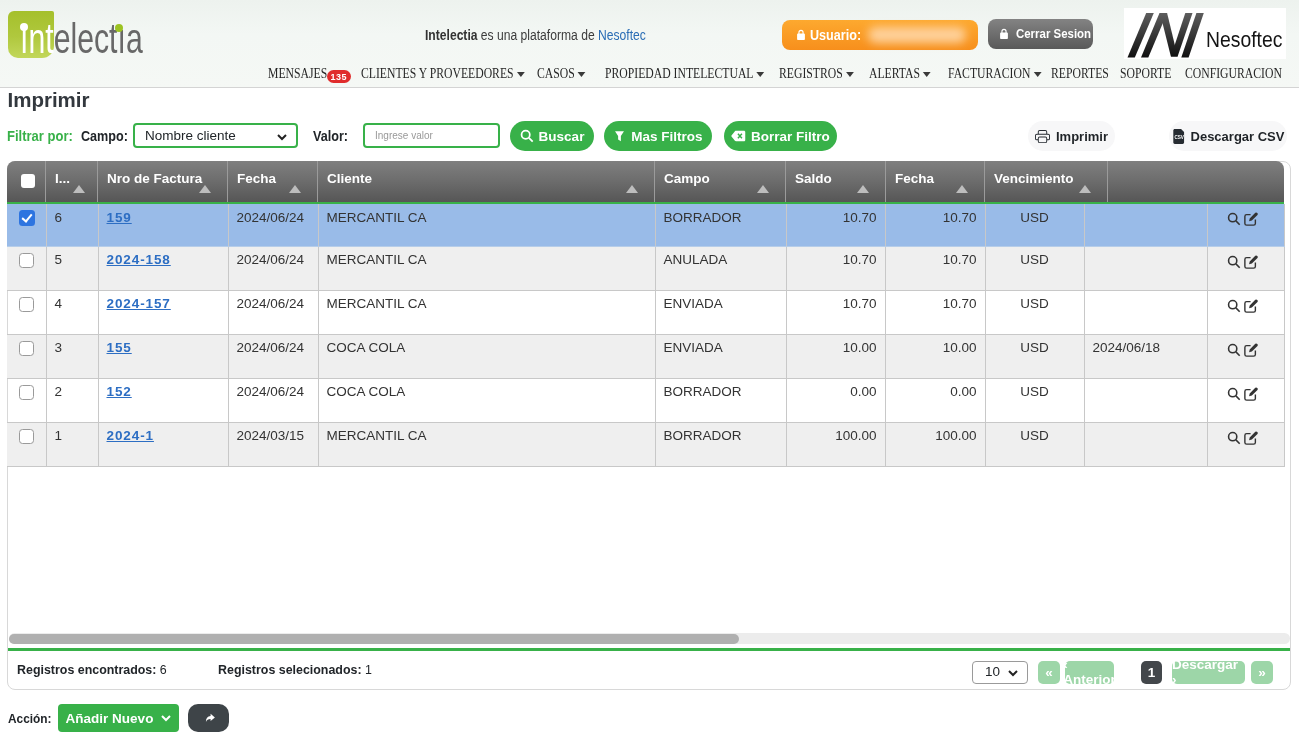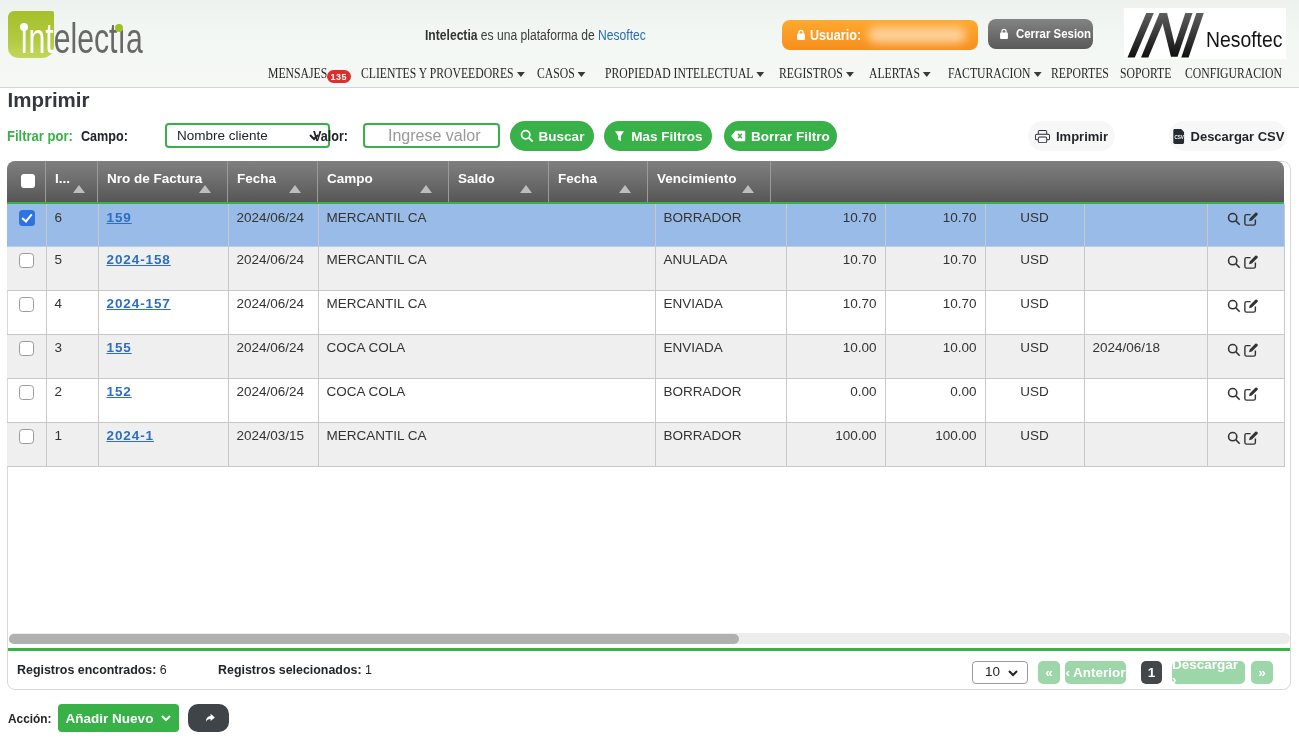--- a/index.html
+++ b/index.html
@@ -45,23 +45,23 @@
 #badge { position:absolute; left:327px; top:8px; background:#e02c2c; color:#fff; font-family:"Liberation Sans",sans-serif;
   font-size:9px; font-weight:bold; padding:1.5px 3.5px; border-radius:7px; letter-spacing:0.5px; }
 
 
 #h1 { position:absolute; left:7.5px; top:88px; font-size:20.5px; font-weight:bold; color:#33383e; }
 .flabel { position:absolute; top:128px; font-size:14px; font-weight:bold; color:#212529; transform:scaleX(0.9); transform-origin:0 0; }
 #lbl-filtrar { left:7px; color:#38b149; transform:scaleX(0.93); transform-origin:0 0; }
 #lbl-campo { left:81px; }
 #lbl-valor { left:313px; }
 #sel-campo { position:absolute; left:133px; top:123px; width:165px; height:25px; border:2px solid #38b149; border-radius:4px;
-  background:#fff; font-size:13.5px; color:#212529; padding-left:10px; line-height:21px;margin-left:32px; }
+  background:#fff; font-size:13.5px; color:#212529; padding-left:10px; line-height:21px; }
 #inp-valor { position:absolute; left:363px; top:123px; width:137px; height:25px; border:2px solid #38b149; border-radius:4px;
-  background:#fff; font-size:16px; color:#999; padding-left:23px; line-height:21px; }
+  background:#fff; font-size:10px; color:#999; padding-left:10px; line-height:21px; }
 .chev { position:absolute; right:9px; top:9px; }
 .gbtn { position:absolute; top:121px; height:30px; border-radius:15px; background:#38b149; color:#fff; font-weight:bold;
   font-size:13.5px; display:flex; align-items:center; justify-content:center; gap:5px; }
 #btn-buscar { left:510px; width:84px; }
 #btn-masf { left:604px; width:108px; }
 #btn-borrarf { left:724px; width:113px; }
 .lbtn { position:absolute; top:121px; height:30px; border-radius:15px; background:#f7f7f8; color:#1f2327; font-weight:bold;
   font-size:13px; display:flex; align-items:center; justify-content:center; gap:6px; white-space:nowrap; }
 #btn-imprimir { left:1028px; width:87px; }
 #btn-csv { left:1169px; width:118px; }
@@ -94,21 +94,21 @@
 #sbar { position:absolute; left:1px; top:471px; width:1281px; height:11px; background:#ececec; border-radius:6px; }
 #sthumb { position:absolute; left:0px; top:0.5px; width:730px; height:10px; background:#b0b0b0; border-radius:5px; }
 #footsep { position:absolute; left:0px; top:486px; width:1282px; height:3px; background:#38b149; }
 #tfoot { position:absolute; left:0; top:489px; width:1282px; height:38px; font-size:13.5px; color:#212529; }
 #tfoot .fl { position:absolute; top:11px; transform:scaleX(0.92); transform-origin:0 0; }
 #sel-pp { position:absolute; left:964px; top:9.5px; width:56px; height:23px; border:1px solid #9a9a9a; border-radius:4px;
   background:#fff; font-size:13.5px; color:#212529; padding-left:12px; line-height:20px; }
 .pbtn { position:absolute; top:9.5px; height:23px; border-radius:5px; background:#9dd6a8; color:#fff; font-weight:bold;
   font-size:13.5px; display:flex; align-items:center; justify-content:center; }
 #pb1 { left:1030px; width:22px; }
-#pb2 { left:1057px; width:61px; }
+#pb2 { left:1057px; width:49px; }
 #pb3 { left:1133px; width:21px; background:#43474b; }
 #pb4 { left:1164px; width:73px; }
 #pb5 { left:1243px; width:22px; }
 
 
 #lbl-accion { position:absolute; left:8px; top:711px; font-size:13.5px; font-weight:bold; color:#212529; transform:scaleX(0.88); transform-origin:0 0; }
 #btn-add { position:absolute; left:58px; top:704px; width:121px; height:28px; background:#38b149; border-radius:4px;
   color:#fff; font-weight:bold; font-size:13.5px; display:flex; align-items:center; justify-content:center; gap:8px; }
 #btn-share { position:absolute; left:188px; top:704px; width:41px; height:28px; background:#3e4448; border-radius:10px;
   display:flex; align-items:center; justify-content:center; }
@@ -216,20 +216,24 @@
     <div class="hc" style="width:52px;">
         <span class="lab">I...</span>
         <span class="tri" style="right:12px;"></span>
       </div>
     <div class="hc" style="width:130px;">
         <span class="lab">Nro de Factura</span>
         <span class="tri"></span>
       </div>
     <div class="hc" style="width:90px;">
         <span class="lab">Fecha</span>
+        <span class="tri"></span>
+      </div>
+    <div class="hc" style="width:337px;">
+        <span class="lab">Cliente</span>
         <span class="tri"></span>
       </div>
     <div class="hc" style="width:131px;">
         <span class="lab">Campo</span>
         <span class="tri"></span>
       </div>
     <div class="hc" style="width:100px;">
         <span class="lab">Saldo</span>
         <span class="tri"></span>
       </div>

